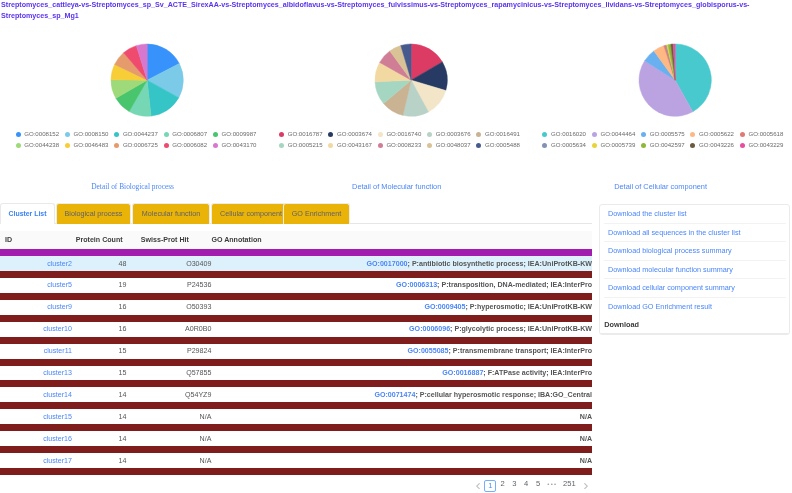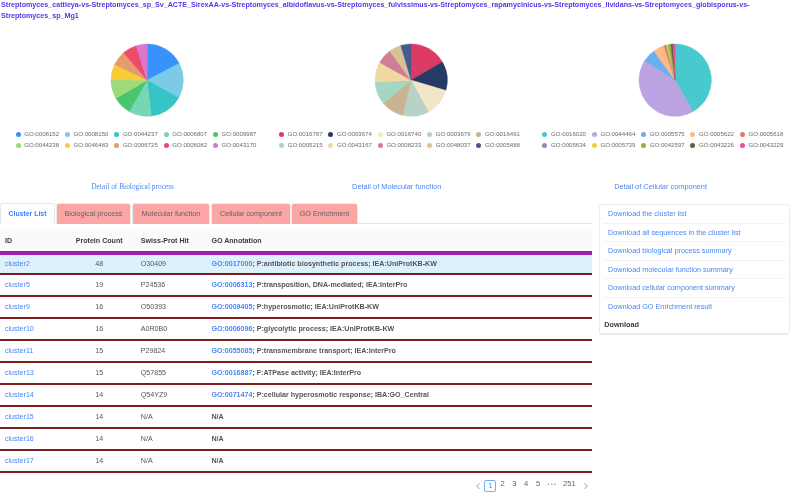--- a/index.html
+++ b/index.html
@@ -16,33 +16,33 @@
   .legend{position:absolute;color:#5a5a5a;}
   .legend-row{display:flex;height:10.9px;align-items:center;}
   .legend-item{display:flex;align-items:center;width:49.35px;}
   .legend-dot{width:5px;height:5px;border-radius:50%;margin-right:3.7px;flex:0 0 auto;}
   .legend-label{white-space:nowrap;font-size:6.1px;color:#6b6b6b;line-height:10.9px;}
   .detail-link{position:absolute;font-size:7.4px;color:#4a86f7;cursor:pointer;white-space:nowrap;}
   
   #tabs{position:absolute;left:0;top:203px;height:20px;width:592px;
         border-bottom:1px solid #e6e6e6;}
   .tab{position:absolute;top:0;height:21px;line-height:20.5px;text-align:center;
-       font-size:7.2px;color:#606266;background:#fca5a5;
+       font-size:7.2px;color:#606266;background:#eab308;
        border:1px solid #ececec;border-bottom:none;
        border-top-left-radius:3px;border-top-right-radius:3px;
        box-sizing:border-box;cursor:pointer;}
   .tab.active{background:#fff;color:#3b82f6;font-weight:bold;font-size:6.9px;
               border-color:#e9e9e9;height:21px;}
   
   #tbl{position:absolute;left:0;top:231.1px;width:592px;
        font-size:7.1px;border-collapse:collapse;table-layout:fixed;}
   #tbl th{background:#fafafa;font-size:7.1px;font-weight:bold;color:#3c3c3c;
-          height:21.5px;border-bottom:4px solid #a21caf;}
-  #tbl td{height:21.9px;color:#555;border-bottom:2px solid #7f1d1d;
-          font-size:7.1px;}
+          height:21.5px;border-bottom:7px solid #a21caf;}
+  #tbl td{height:21.9px;color:#555;border-bottom:7px solid #7f1d1d;
+          font-size:7.1px;text-align:right;}
   #tbl tr.hl td{background:#ddf1fd;}
   #tbl th,#tbl td{padding:0;box-sizing:border-box;}
   .c-id{width:72px;text-align:left;padding-left:5px !important;}
   .c-pc{width:54.4px;text-align:center;}
   .c-sp{width:85px;text-align:left;padding-left:14.4px !important;}
   .c-go{text-align:left;font-weight:bold;}
   a.lnk{color:#4a86f7;text-decoration:none;cursor:pointer;}
   
   #dl{position:absolute;left:599.2px;top:204.2px;width:190.7px;
       border:1px solid #ebebeb;border-radius:3px;background:#fff;box-sizing:border-box;}
@@ -246,21 +246,21 @@
         </div>
       </div>
     </div>
     <div class="detail-link" style="top: 182px; left: 660.6px; transform: translateX(-50%);">Detail of Cellular component</div>
   </div>
 <div id="tabs">
     <div class="tab active" style="left: 0px; width: 55px;">Cluster List</div>
     <div class="tab" style="left: 56px; width: 75px;">Biological process</div>
     <div class="tab" style="left: 132px; width: 78px;">Molecular function</div>
     <div class="tab" style="left: 211px; width: 80px;">Cellular component</div>
-    <div class="tab" style="left: 291px; width: 67px; text-align: center;">GO Enrichment</div>
+    <div class="tab" style="left: 283px; width: 67px; text-align: center;">GO Enrichment</div>
   </div>
 <table id="tbl">
     <thead>
       <tr>
         <th class="c-id">ID</th>
         <th class="c-pc">Protein Count</th>
         <th class="c-sp">Swiss-Prot Hit</th>
         <th class="c-go">GO Annotation</th>
       </tr>
     </thead>

